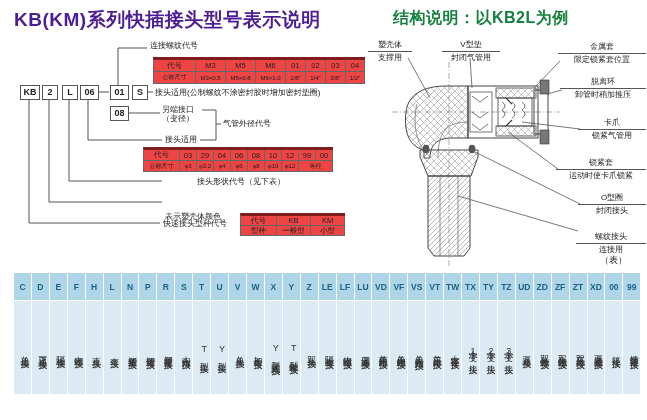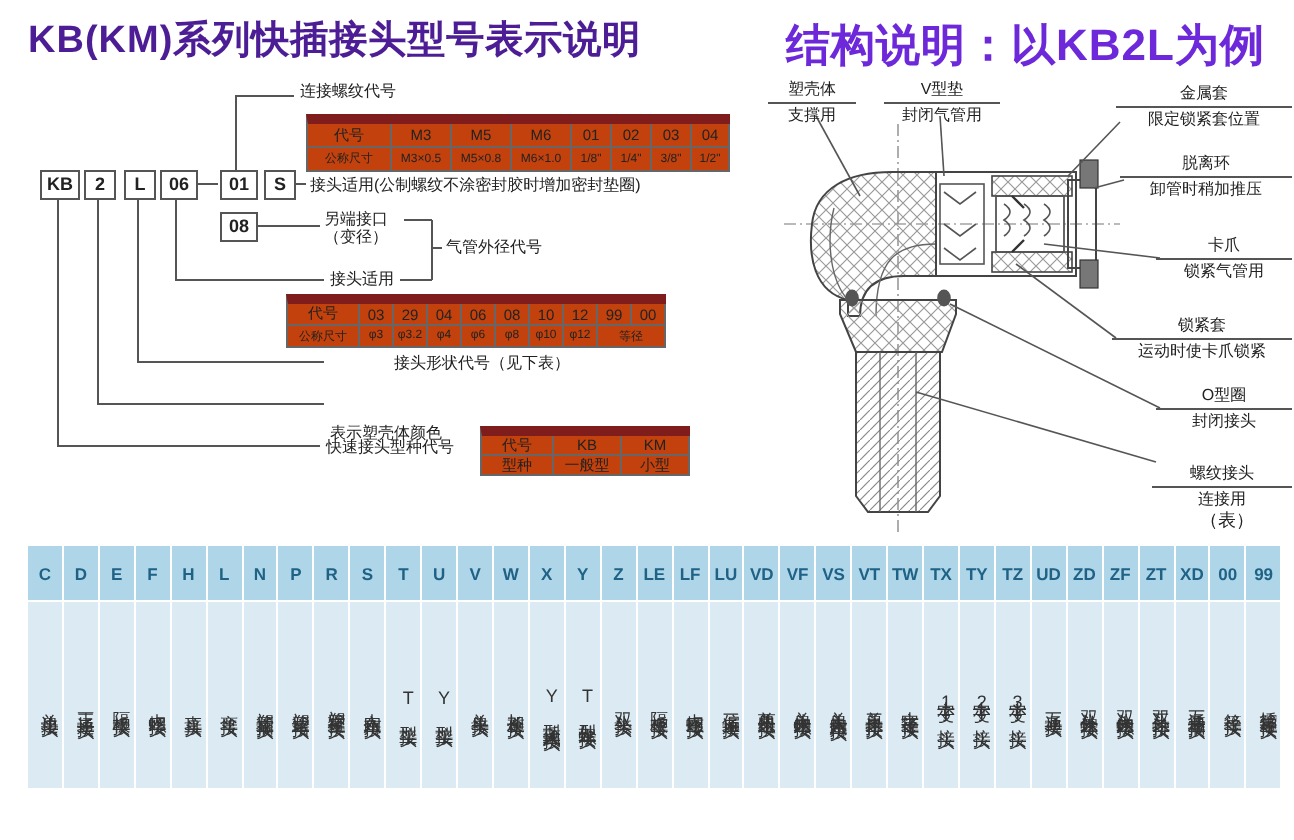--- a/index.html
+++ b/index.html
@@ -4,30 +4,30 @@
 <style>
   html,body{margin:0;padding:0;}
   body{
     width:647px;height:420px;position:relative;background:#ffffff;
     font-family:"Liberation Sans","DejaVu Sans",sans-serif;color:#1a1a1a;
     overflow:hidden;
   }
   .abs{position:absolute;}
   
   .title{font-weight:bold;font-size:19px;letter-spacing:0.5px;color:#4c1d95;}
-  .title-right{font-weight:bold;font-size:22px;letter-spacing:0.5px;color:#6d28d9;text-align:center;}
+  .title-right{font-weight:bold;font-size:16px;letter-spacing:0.5px;color:#15803d;text-align:center;}
   
   .mbox{
     position:absolute;height:13px;border:1px solid #555;background:#fff;
     font-size:9px;font-weight:bold;text-align:center;line-height:13px;color:#222;
   }
   
   .lbl{position:absolute;font-size:8px;color:#222;white-space:nowrap;line-height:1.15;}
   
-  .minitable{position:absolute;display:grid;border-top:5px solid #7f1d1d;border-left:1px solid #666;background:#c2410c;}
+  .minitable{position:absolute;display:grid;border-top:3px solid #7f1d1d;border-left:1px solid #666;background:#ef4444;}
   .minitable .c{
     border-right:1px solid #666;border-bottom:1px solid #666;
     display:flex;align-items:center;justify-content:center;
     font-size:7.5px;color:#222;white-space:nowrap;overflow:hidden;
   }
   .minitable .c.small{font-size:6px;}
   #thread-table{grid-template-columns:42px 30px 30px 30px 20px 20px 20px 19px;grid-auto-rows:12px;}
   #tube-table{grid-template-columns:36px 17px 17px 17px 17px 17px 17px 17px 17px 17px;grid-auto-rows:11px;}
   #type-table{grid-template-columns:36px 34px 34px;grid-auto-rows:10px;}
   .span2{grid-column:span 2;}
@@ -193,21 +193,21 @@
   <div class="c">代号</div>
   <div class="c">KB</div>
   <div class="c">KM</div>
   <div class="c">型种</div>
   <div class="c">一般型</div>
   <div class="c">小型</div>
 </div>
 
 <div class="abs title-right" style="left:393px;top:8px;">结构说明：以KB2L为例</div>
 
-<div class="callout" style="left:384px;top:40px;width:44px;">
+<div class="callout" style="left:368px;top:40px;width:44px;">
   <span class="cname">塑壳体</span>
   <span class="cdesc">支撑用</span>
 </div>
 <div class="callout" style="left:442px;top:40px;width:58px;">
   <span class="cname">V型垫</span>
   <span class="cdesc">封闭气管用</span>
 </div>
 <div class="callout" style="left:558px;top:42px;width:88px;">
   <span class="cname">金属套</span>
   <span class="cdesc">限定锁紧套位置</span>

